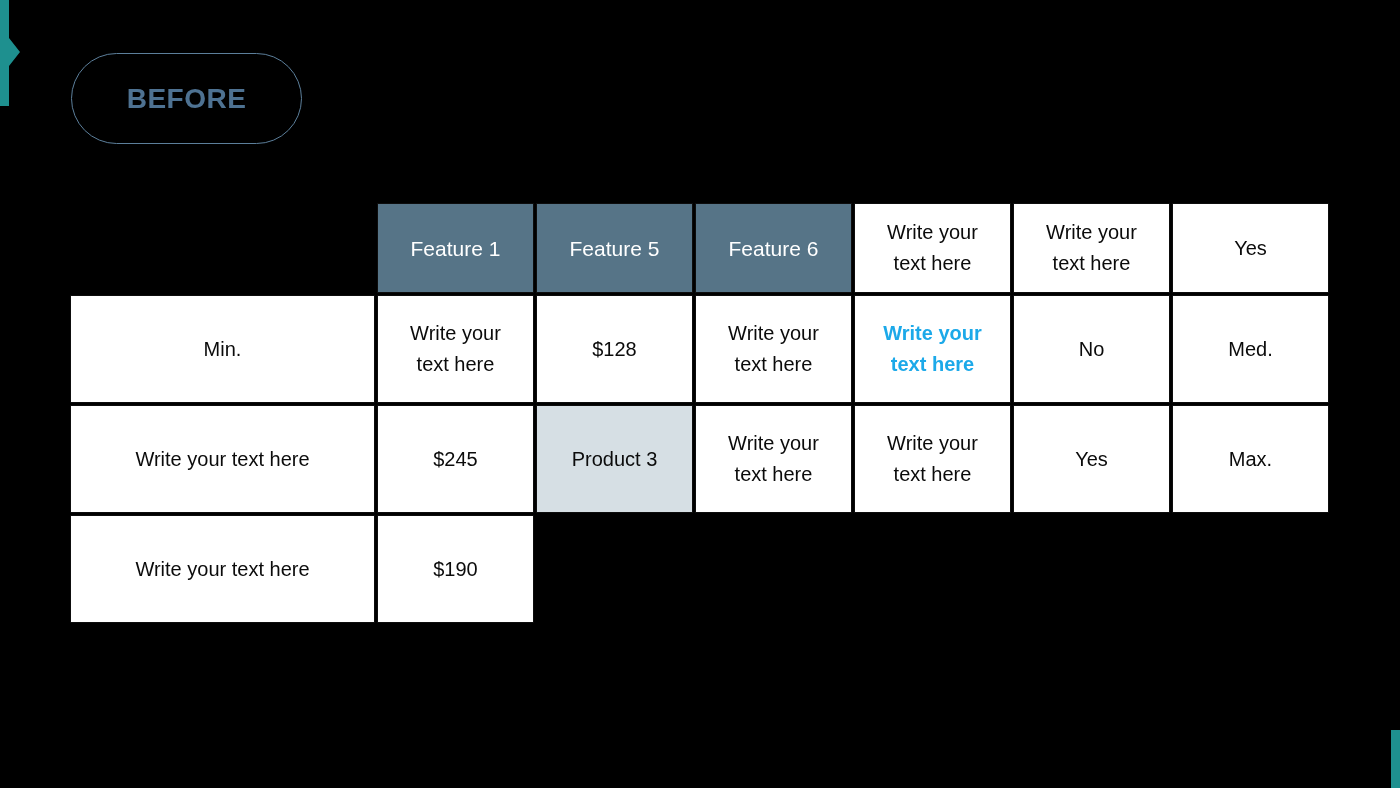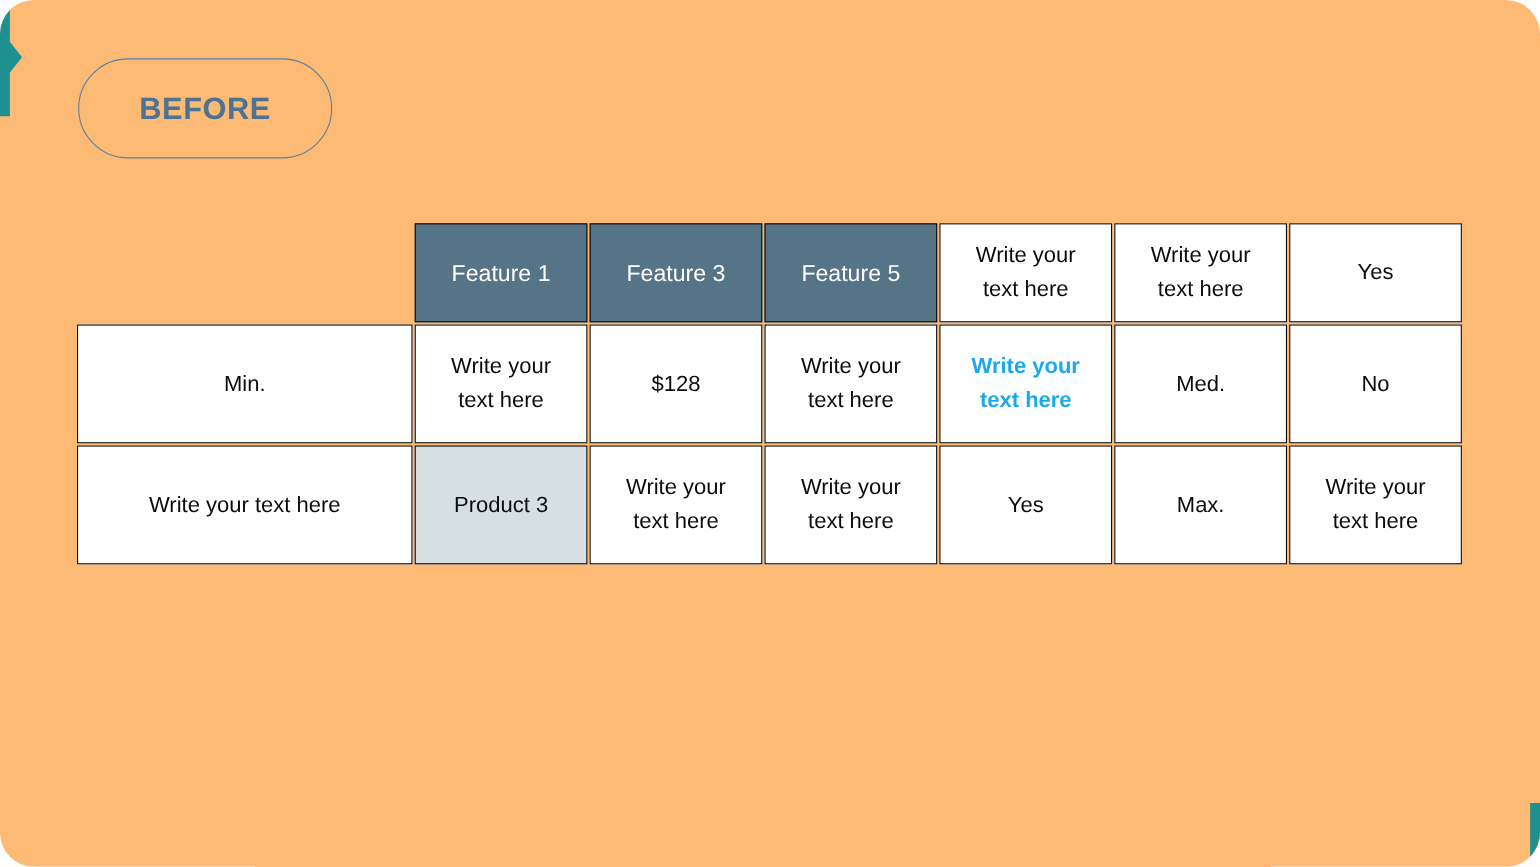--- a/index.html
+++ b/index.html
@@ -5,23 +5,22 @@
   html, body {
     margin: 0;
     padding: 0;
     background: #ffffff;
     font-family: "Liberation Sans", sans-serif;
   }
   .slide {
     position: relative;
     width: 1400px;
     height: 788px;
-    background: #fdba74;
+    background: #000000;
     overflow: hidden;
-    border-radius: 31px;
   }
 
   
   .accent-left {
     position: absolute;
     left: 0; top: 0;
     width: 22px; height: 106px;
   }
   .accent-right-bar {
     position: absolute;
@@ -101,37 +100,39 @@
   <div class="accent-right-bar"></div>
 
   <div class="badge">
     <span class="badge-label">BEFORE</span>
   </div>
 
   <div class="table">
 
     <div class="cell corner"></div>
     <div class="cell header">Feature 1</div>
-    <div class="cell header">Feature 3</div>
     <div class="cell header">Feature 5</div>
+    <div class="cell header">Feature 6</div>
 
     <div class="cell">Write your text here</div>
     <div class="cell">Write your text here</div>
     <div class="cell">Yes</div>
     <div class="cell">Min.</div>
     <div class="cell">Write your text here</div>
     <div class="cell">$128</div>
 
     <div class="cell">Write your text here</div>
     <div class="cell highlight">Write your text here</div>
+    <div class="cell">No</div>
     <div class="cell">Med.</div>
-    <div class="cell">No</div>
     <div class="cell">Write your text here</div>
+    <div class="cell">$245</div>
 
     <div class="cell rowlabel">Product 3</div>
     <div class="cell">Write your text here</div>
     <div class="cell">Write your text here</div>
     <div class="cell">Yes</div>
     <div class="cell">Max.</div>
     <div class="cell">Write your text here</div>
+    <div class="cell">$190</div>
 
   </div>
 </div>
 
 </body></html>

